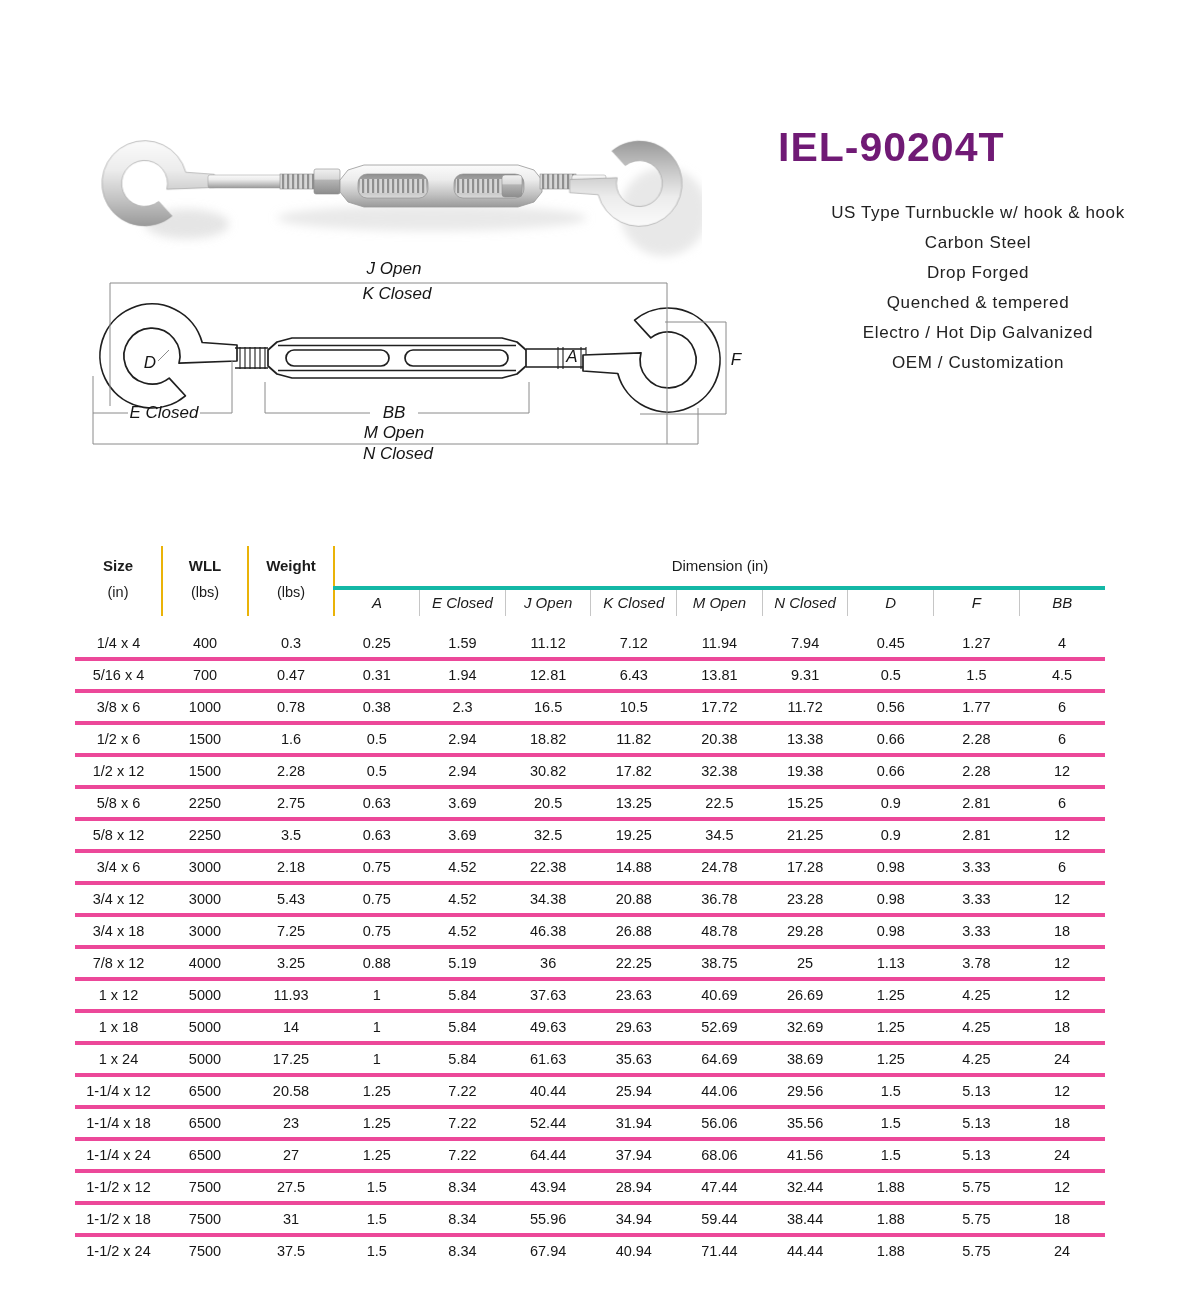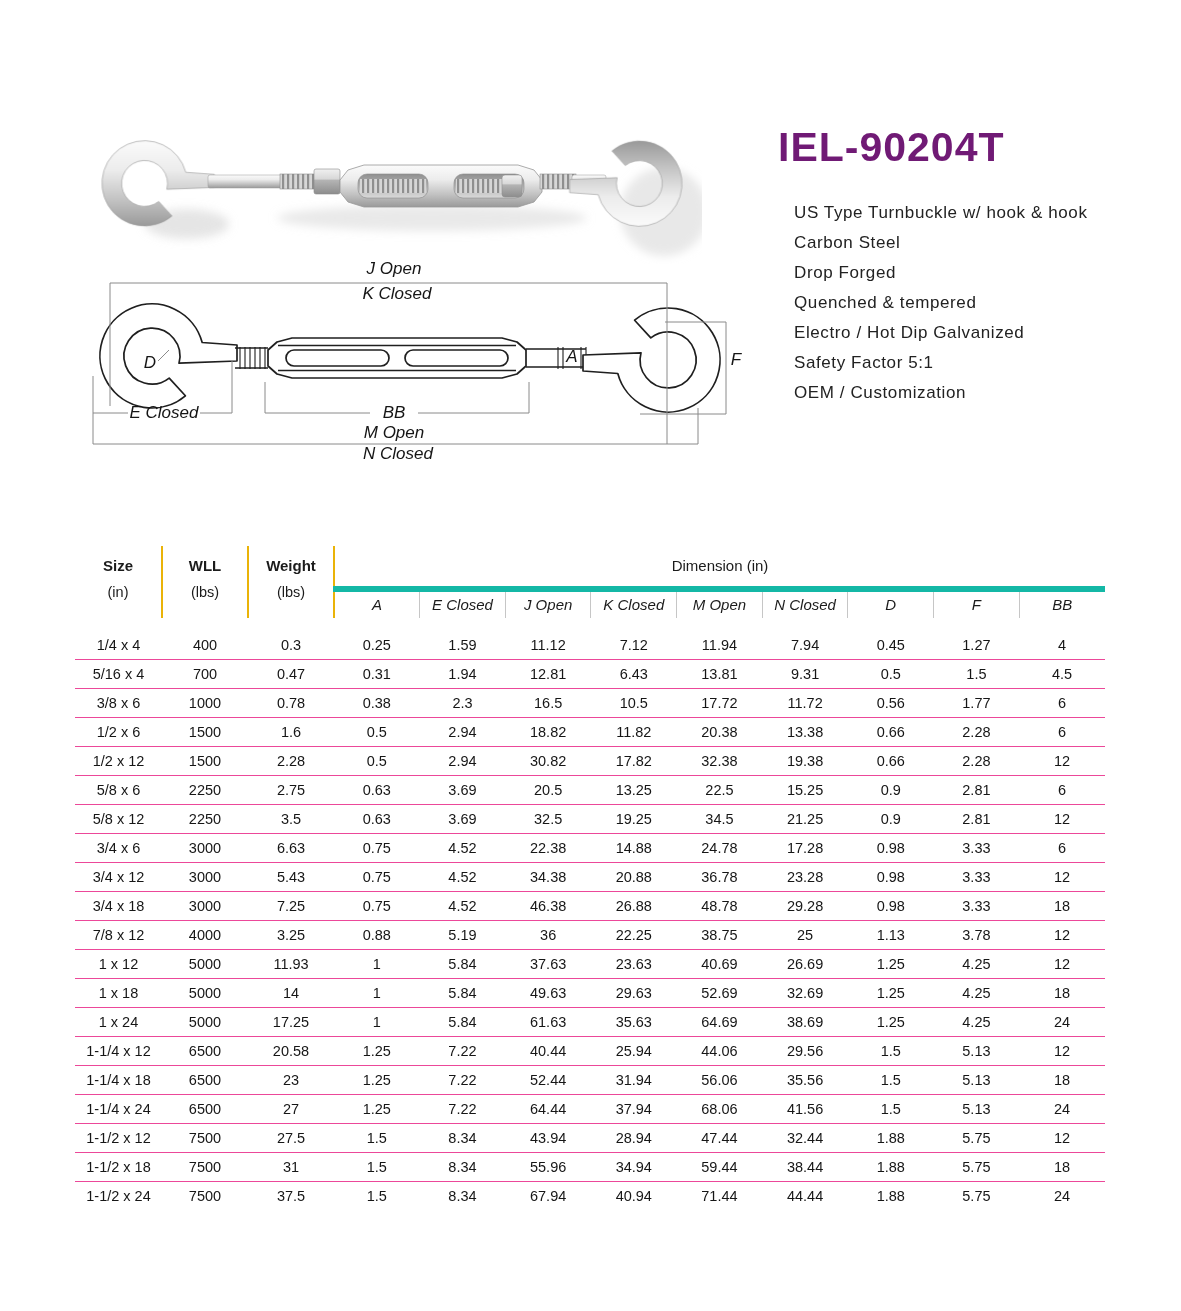--- a/index.html
+++ b/index.html
@@ -12,38 +12,38 @@
   .diagram-svg { position:absolute; left:72px;  top:258px; }
   .dim-label   { font-family:"Liberation Sans", sans-serif; font-style:italic;
                  font-size:17px; fill:#151515; }
   .part        { fill:#ffffff; stroke:#1f1f1f; stroke-width:1.7; stroke-linejoin:round; }
   .part-line   { fill:none;    stroke:#1f1f1f; stroke-width:1.4; }
   .tick        { fill:none;    stroke:#1f1f1f; stroke-width:1.1; }
   .dim         { fill:none;    stroke:#8a8a8a; stroke-width:1; }
   
   .info { position:absolute; left:778px; top:124px; width:400px; }
   .info h1 { margin:0; font-size:41px; font-weight:700; letter-spacing:1px; color:#701a75; }
-  .spec-list { list-style:none; margin:27px 0 0 16px; padding:0; }
+  .spec-list { list-style:none; margin:27px 0 0 0; padding:0;text-align:center; }
   .spec-list li { font-size:17px; line-height:30px; letter-spacing:.6px; color:#222222; }
   
   table.spec {
     position:absolute; left:75px; top:546px; width:1030px;
     border-collapse:collapse; table-layout:fixed;
   }
   table.spec th, table.spec td { padding:0; text-align:center; font-weight:400; }
   th.group-left { border-right:2px solid #eab308; vertical-align:top; }
   .h-main { font-size:15px; font-weight:700; height:36px; line-height:40px; }
   .h-unit { font-size:14.5px; font-weight:400; height:26px; line-height:20px; }
   th.dim-head { font-size:15px; font-weight:700; height:36px; line-height:40px;
-                border-bottom:6px solid #14b8a6; }
+                border-bottom:4px solid #14b8a6; }
   th.dim-sub  { font-size:15px; font-style:italic; height:26px; line-height:24px;
                 border-left:1px solid #c6c6c6; }
   th.dim-sub.first { border-left:none; }
   tr.spacer td { height:13px; border:none; }
-  tr.data-row { border-bottom:1px solid #ec4899; }
+  tr.data-row { border-bottom:4px solid #ec4899; }
   tr.data-row:last-child { border-bottom:none; }
   tr.data-row td { font-size:14.5px; height:28px; color:#161616; }
 </style>
 </head>
 <body>
 
 <div class="page">
 
   <svg class="photo-svg" width="620" height="150" viewBox="0 0 620 150" aria-hidden="true">
     <defs>
@@ -140,21 +140,20 @@
   </svg>
 
   <div class="info">
     <h1>IEL-90204T</h1>
     <ul class="spec-list">
         <li>US Type Turnbuckle w/ hook &amp; hook</li>
         <li>Carbon Steel</li>
         <li>Drop Forged</li>
         <li>Quenched &amp; tempered</li>
         <li>Electro / Hot Dip Galvanized</li>
-        <li>Safety Factor 5:1</li>
         <li>OEM / Customization</li>
       </ul>
   </div>
 
   <table class="spec">
     <colgroup>
       <col style="width:87px">
         <col style="width:86px">
         <col style="width:86px">
       <col>
@@ -293,21 +292,21 @@
           <td>19.25</td>
           <td>34.5</td>
           <td>21.25</td>
           <td>0.9</td>
           <td>2.81</td>
           <td>12</td>
         </tr>
         <tr class="data-row">
           <td>3/4 x 6</td>
           <td>3000</td>
-          <td>6.63</td>
+          <td>2.18</td>
           <td>0.75</td>
           <td>4.52</td>
           <td>22.38</td>
           <td>14.88</td>
           <td>24.78</td>
           <td>17.28</td>
           <td>0.98</td>
           <td>3.33</td>
           <td>6</td>
         </tr>

